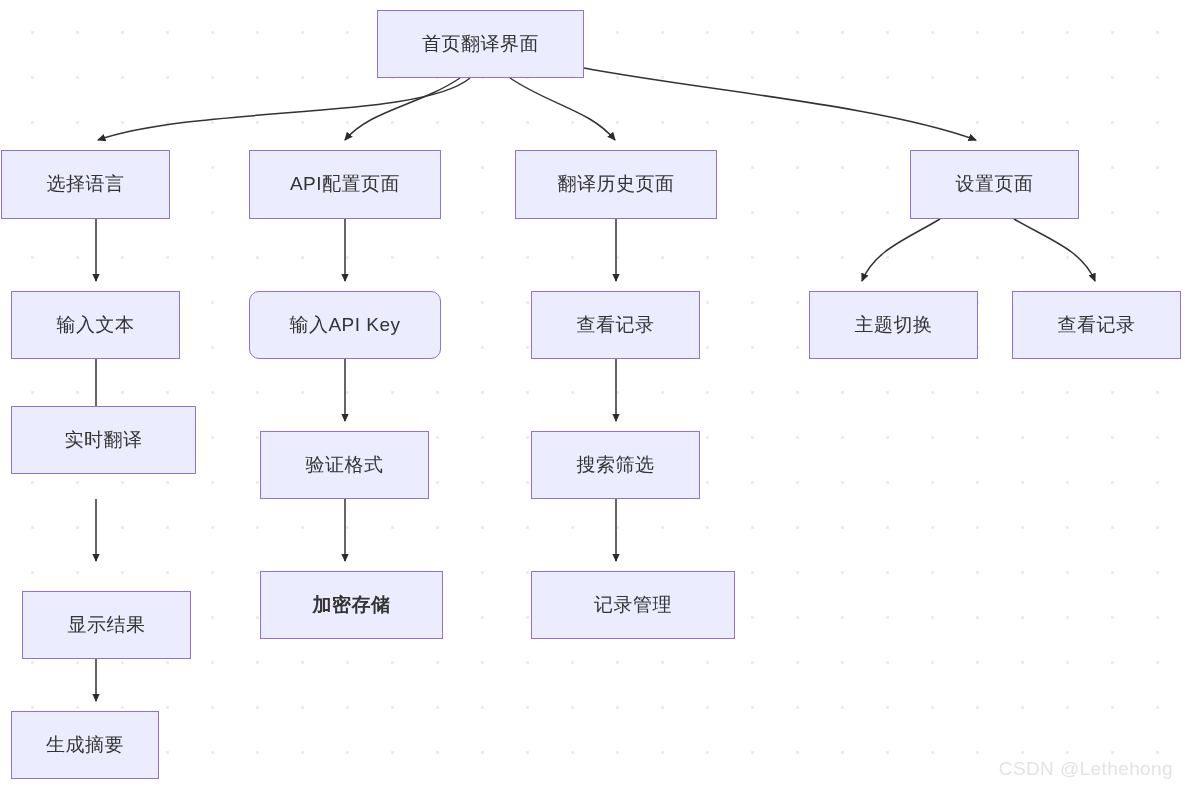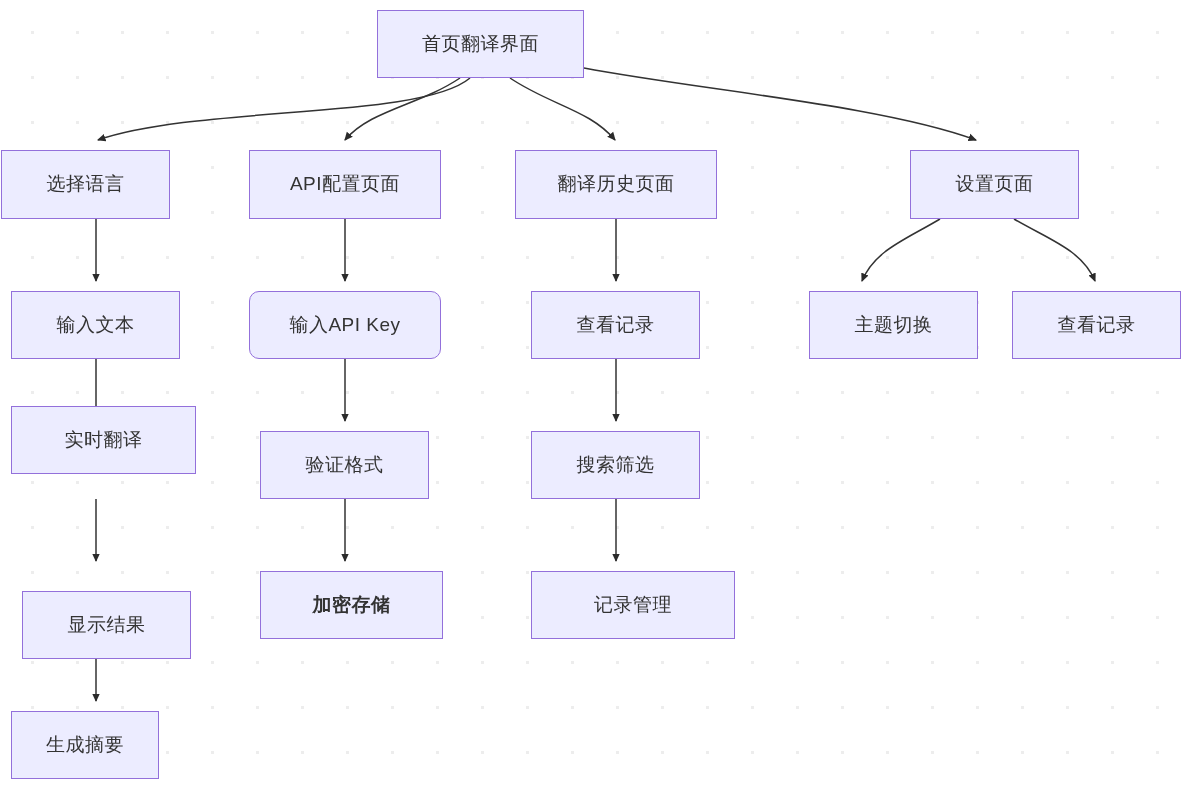--- a/index.html
+++ b/index.html
@@ -131,14 +131,15 @@
         <span class="node-label">加密存储</span>
       </div>
       <div class="node" style="left: 531px; top: 571px; width: 204px; height: 68px;">
         <span class="node-label">记录管理</span>
       </div>
       <div class="node" style="left: 11px; top: 711px; width: 148px; height: 68px;">
         <span class="node-label">生成摘要</span>
       </div>
     </div>
 
+  <div id="watermark">CSDN @Lethehong</div>
 
 </div>
 
 </body></html>

